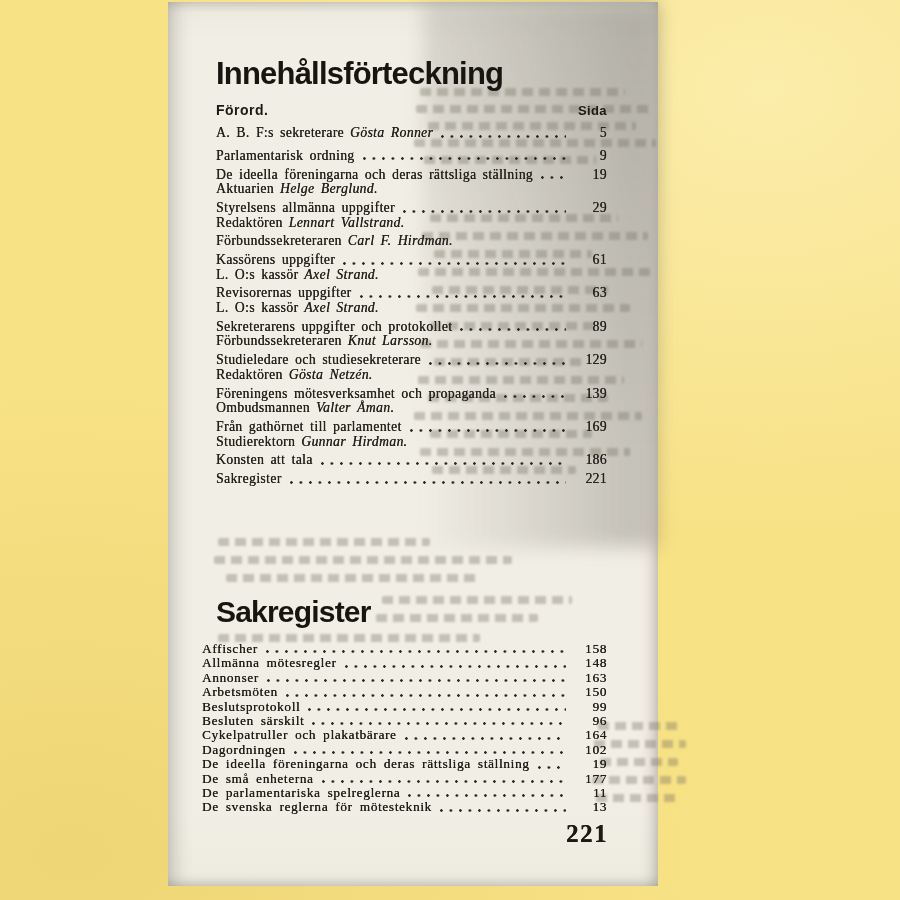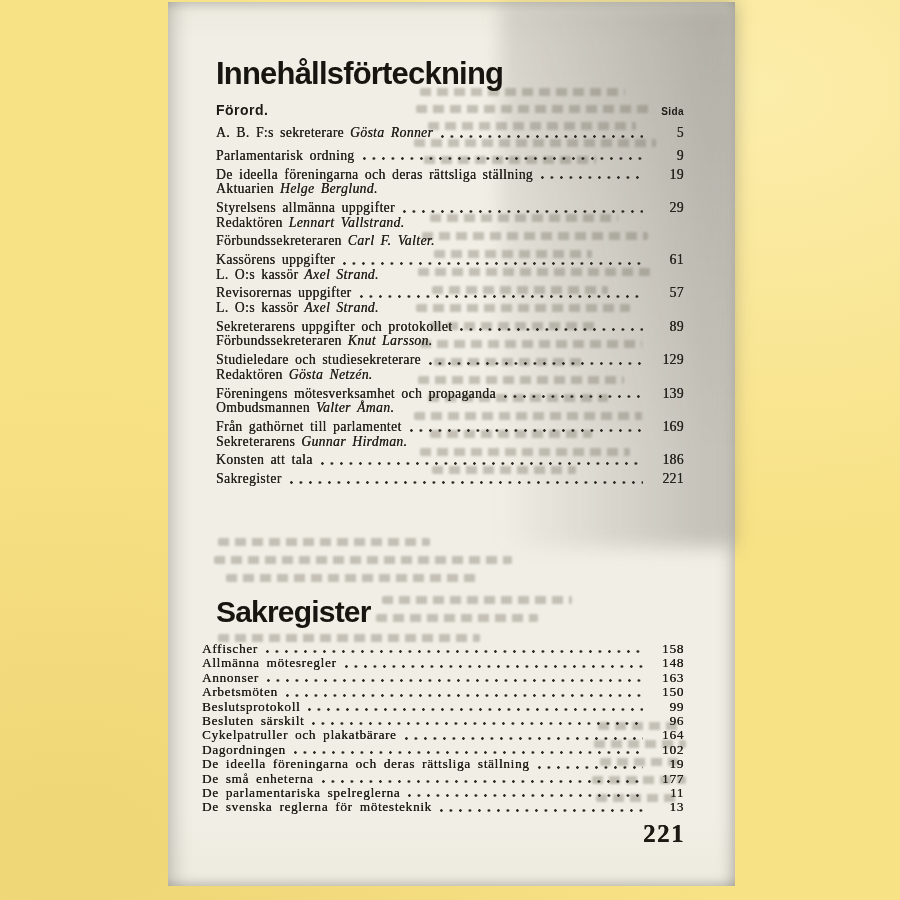--- a/index.html
+++ b/index.html
@@ -11,21 +11,21 @@
   html,body{width:900px;height:900px;overflow:hidden;}
   body{
     background:
       radial-gradient(120% 90% at 85% 10%, rgba(255,250,215,.45), rgba(255,250,215,0) 55%),
       radial-gradient(120% 90% at 8% 95%, rgba(203,170,60,.22), rgba(203,170,60,0) 60%),
       var(--bg);
     font-family:"Liberation Serif", serif;
     position:relative;
   }
   .page{
-    position:absolute; left:168px; top:2px; width:567px; height:884px;
+    position:absolute; left:168px; top:2px; width:490px; height:884px;
     background:linear-gradient(to bottom, #eceadf 0, var(--paper) 40px, var(--paper) 92%, #edeadf 100%);
     box-shadow:
       inset 16px 0 18px -10px rgba(95,92,84,.30),
       inset -10px 0 14px -6px rgba(95,92,84,.35),
       inset 0 9px 11px -6px rgba(95,92,84,.20),
       inset 0 -9px 11px -6px rgba(95,92,84,.22);
   }
   .gray-zone{
     position:absolute; right:0; top:0; width:235px; height:545px; z-index:1;
     background:
@@ -45,21 +45,21 @@
     letter-spacing:-0.8px; white-space:nowrap;
   }
   #toc-heading{position:absolute; left:48px; top:54px; font-size:31px; line-height:36px;}
   #index-heading{position:absolute; left:48px; top:592px; font-size:30px; line-height:36px;}
   .forord-row{
     position:absolute; left:48px; right:51px; top:100px;
     display:flex; justify-content:space-between; align-items:baseline;
     font-family:"Liberation Sans", sans-serif; font-weight:700; color:#1c1914;
   }
   .forord-label{font-size:14px; letter-spacing:.5px;}
-  .sida-label{font-size:10px; letter-spacing:.4px;}
+  .sida-label{font-size:13px; letter-spacing:.4px;}
   .toc-list{position:absolute; left:48px; right:51px; top:124px;}
   .idx-list{position:absolute; left:34px; right:51px; top:640px;}
   .row{display:flex; align-items:flex-end; line-height:14.6px; font-size:13.6px;
        letter-spacing:.4px; word-spacing:2.5px; white-space:nowrap;
        text-shadow:.25px 0 0 currentColor;}
   .iname{font-style:italic;}
   .iname:not(:empty){margin-left:6px;}
   .dots{
     flex:1; height:5px; align-self:flex-end; margin:0 7px 2px 8px;
     background:radial-gradient(circle at 1.4px 2.5px, #2b2822 1.1px, rgba(0,0,0,0) 1.5px);
@@ -165,42 +165,42 @@
       <span class="dots"></span>
       <span class="pg">29</span>
     </div>
     <div class="sub">
       <span class="srole">Redaktören</span><span class="sname">Lennart Vallstrand.</span>
     </div>
   </div>
 
   <div class="toc-entry">
     <div class="sub">
-      <span class="srole">Förbundssekreteraren</span><span class="sname">Carl F. Valter.</span>
+      <span class="srole">Förbundssekreteraren</span><span class="sname">Carl F. Hirdman.</span>
     </div>
   </div>
 
   <div class="toc-entry">
     <div class="row">
       <span class="t">Kassörens uppgifter</span>
             <span class="iname"></span>
       <span class="dots"></span>
       <span class="pg">61</span>
     </div>
     <div class="sub">
       <span class="srole">L. O:s kassör</span><span class="sname">Axel Strand.</span>
     </div>
   </div>
 
   <div class="toc-entry">
     <div class="row">
       <span class="t">Revisorernas uppgifter</span>
             <span class="iname"></span>
       <span class="dots"></span>
-      <span class="pg">57</span>
+      <span class="pg">63</span>
     </div>
     <div class="sub">
       <span class="srole">L. O:s kassör</span><span class="sname">Axel Strand.</span>
     </div>
   </div>
 
   <div class="toc-entry">
     <div class="row">
       <span class="t">Sekreterarens uppgifter och protokollet</span>
             <span class="iname"></span>
@@ -237,21 +237,21 @@
   </div>
 
   <div class="toc-entry">
     <div class="row">
       <span class="t">Från gathörnet till parlamentet</span>
             <span class="iname"></span>
       <span class="dots"></span>
       <span class="pg">169</span>
     </div>
     <div class="sub">
-      <span class="srole">Sekreterarens</span><span class="sname">Gunnar Hirdman.</span>
+      <span class="srole">Studierektorn</span><span class="sname">Gunnar Hirdman.</span>
     </div>
   </div>
 
   <div class="toc-entry">
     <div class="row">
       <span class="t">Konsten att tala</span>
             <span class="iname"></span>
       <span class="dots"></span>
       <span class="pg">186</span>
     </div>

